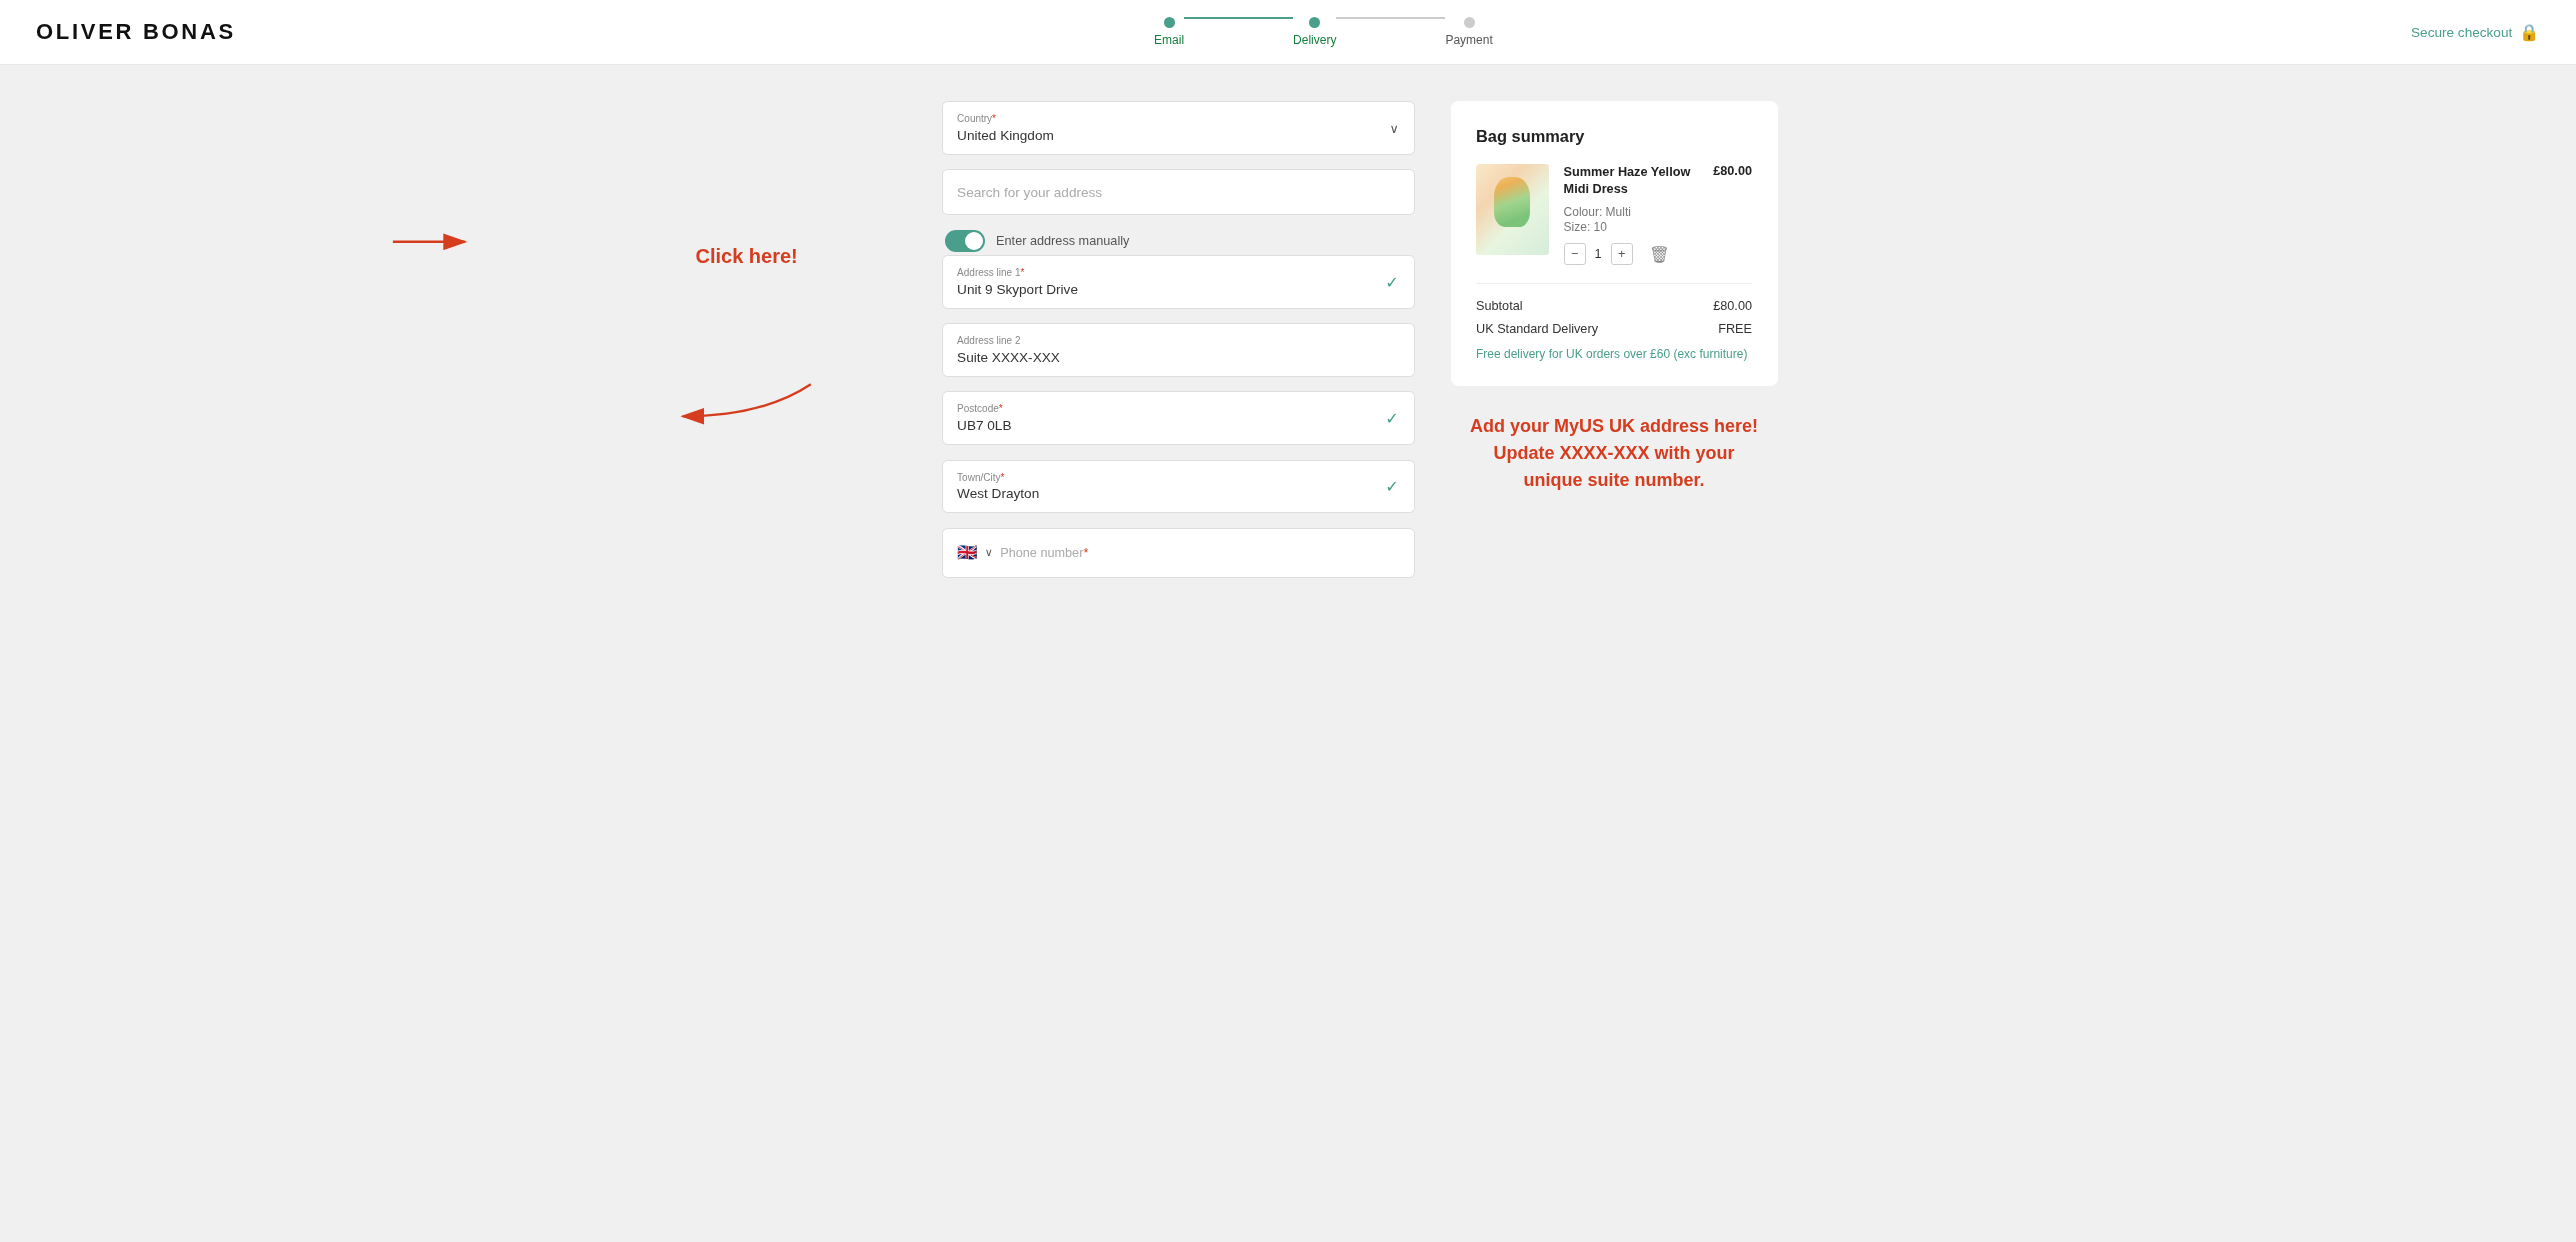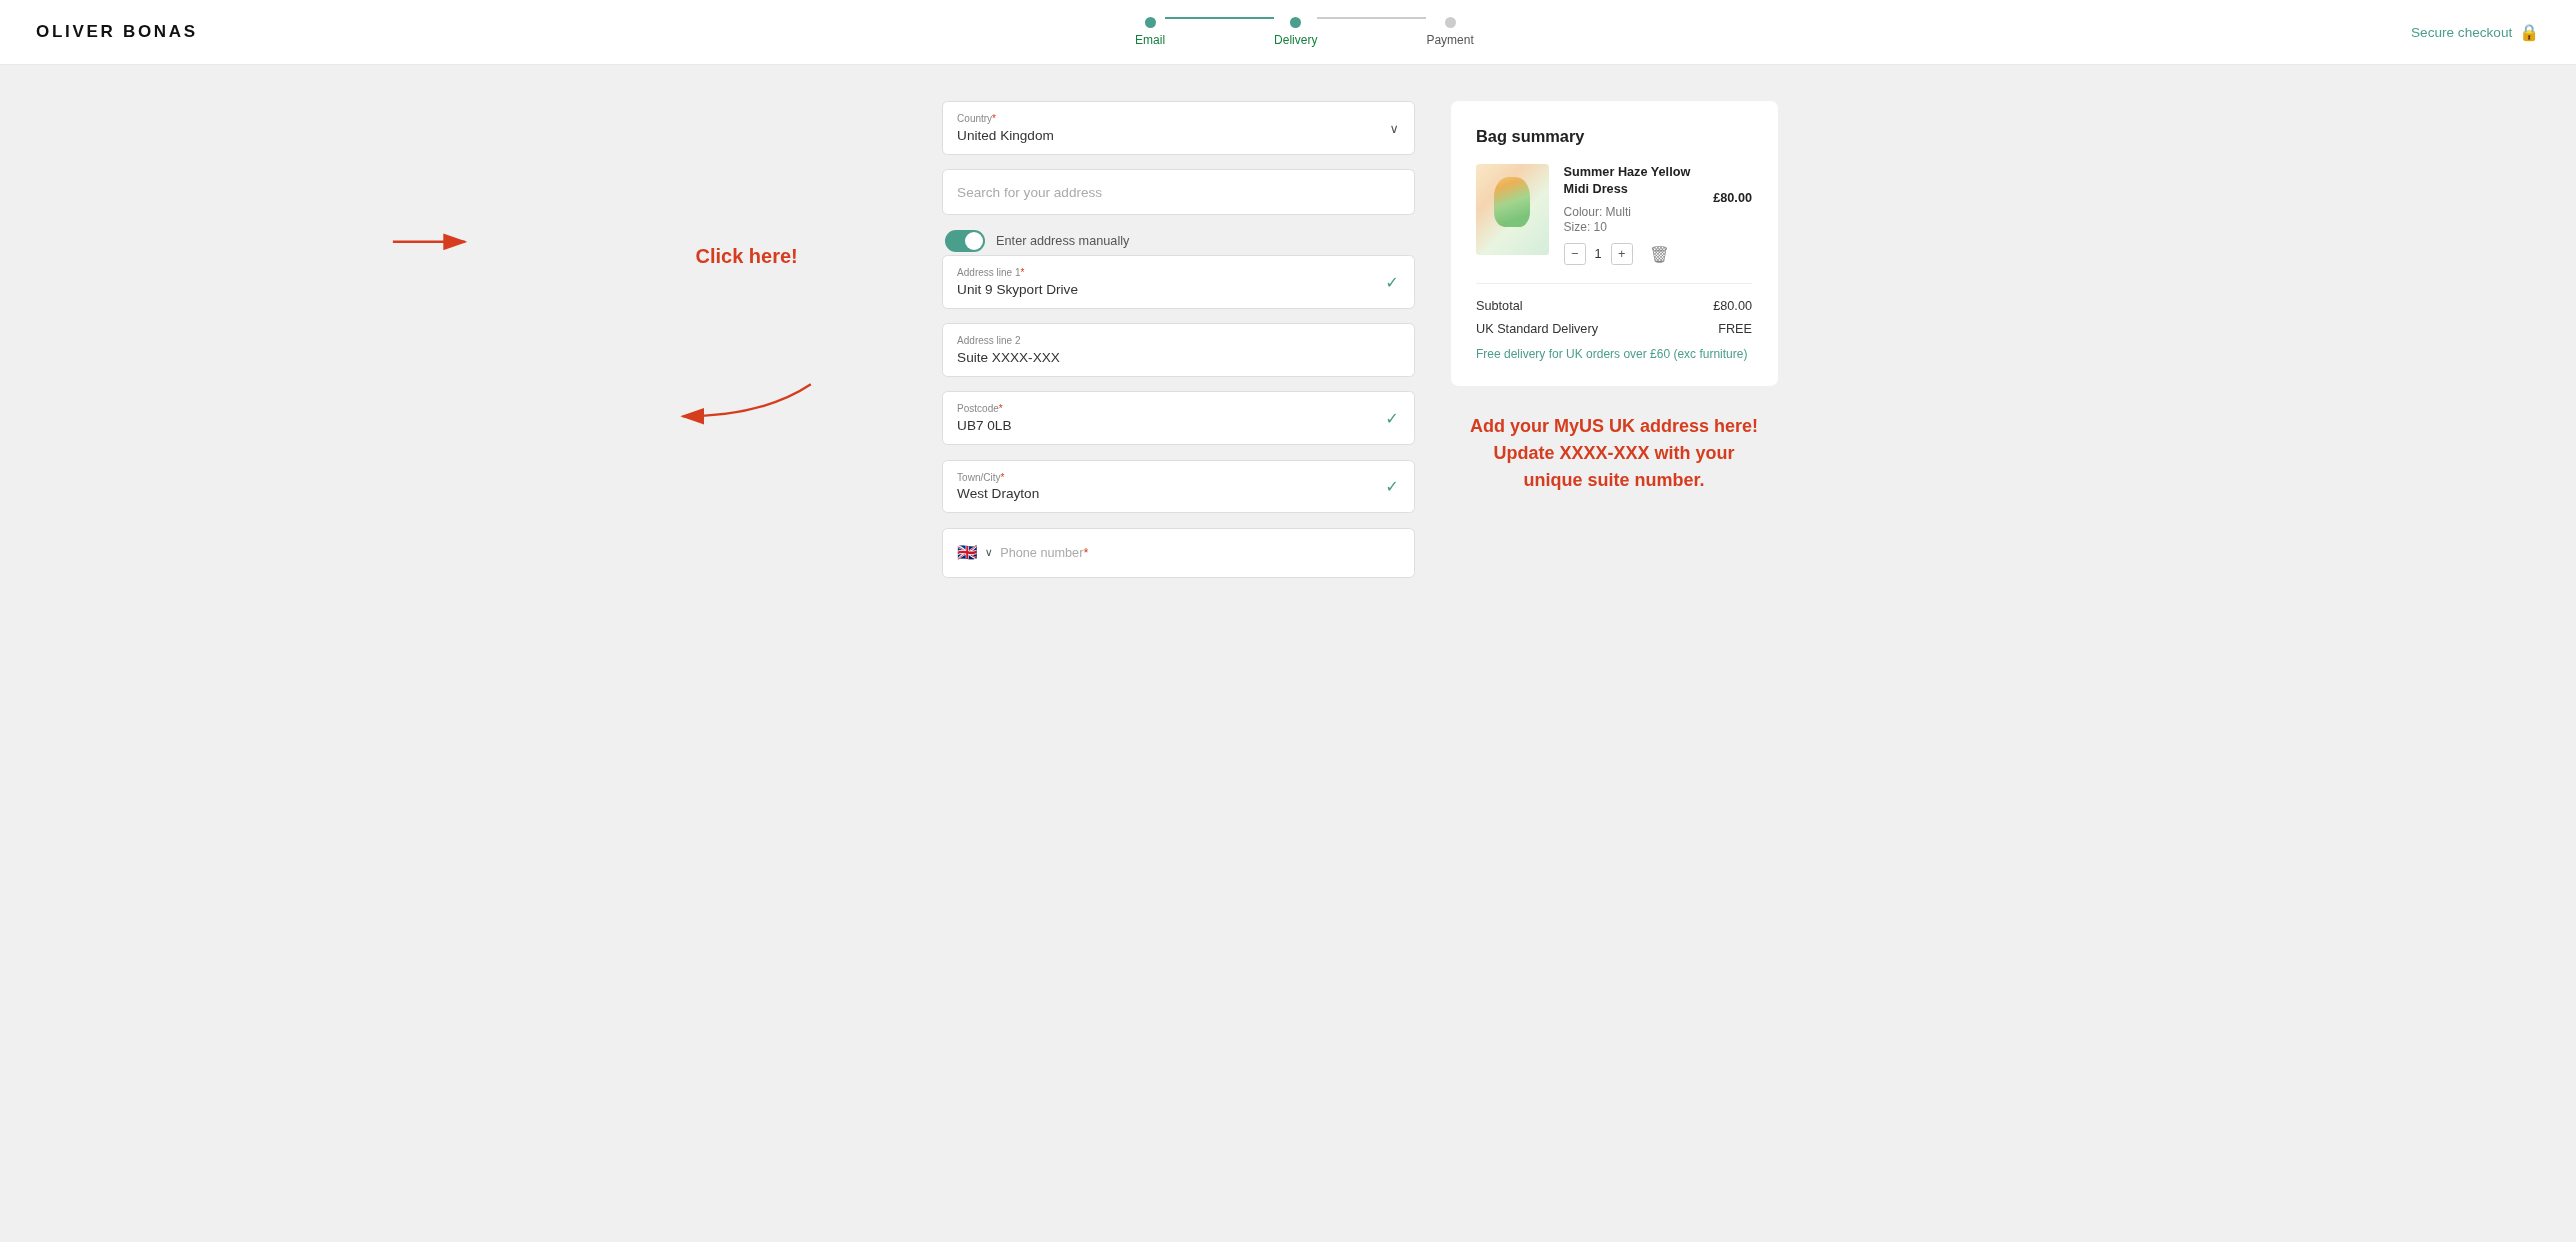--- a/index.html
+++ b/index.html
@@ -9,21 +9,21 @@
     .header {
       background: #fff;
       display: flex;
       align-items: center;
       justify-content: space-between;
       padding: 0 36px;
       height: 65px;
       border-bottom: 0.9px solid #e8e8e8;
     }
     .logo {
-      font-size: 17px;
+      font-size: 22px;
       font-weight: 700;
       letter-spacing: 2.7px;
       color: #111;
       text-transform: uppercase;
     }
     .checkout-steps {
       display: flex;
       align-items: center;
       gap: 0;
     }
@@ -242,21 +242,21 @@
       text-align: right;
     }
     .product-meta {
       font-size: 12px;
       color: #777;
       margin-bottom: 1.8px;
     }
     .product-name-price {
       display: flex;
       justify-content: space-between;
-      align-items: flex-end;
+      align-items: flex-start;
     }
     .qty-row {
       display: flex;
       align-items: center;
       gap: 9px;
       margin-top: 9px;
     }
     .qty-btn {
       width: 22px;
       height: 22px;

